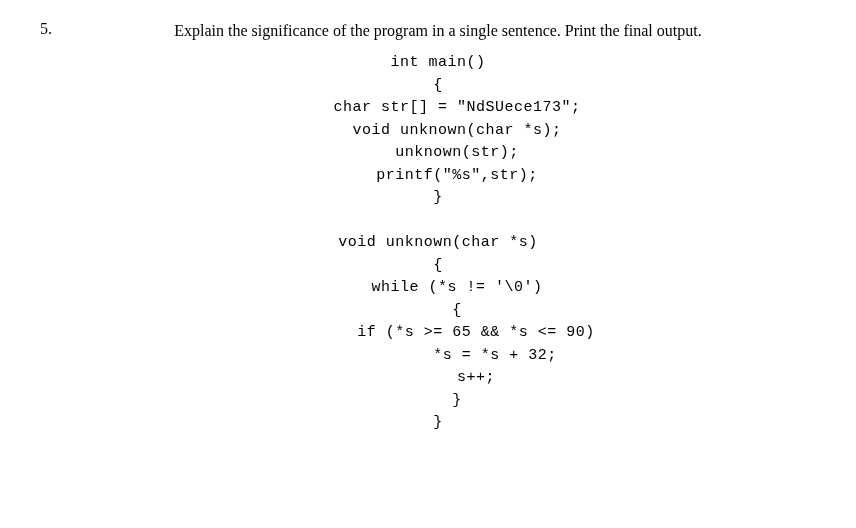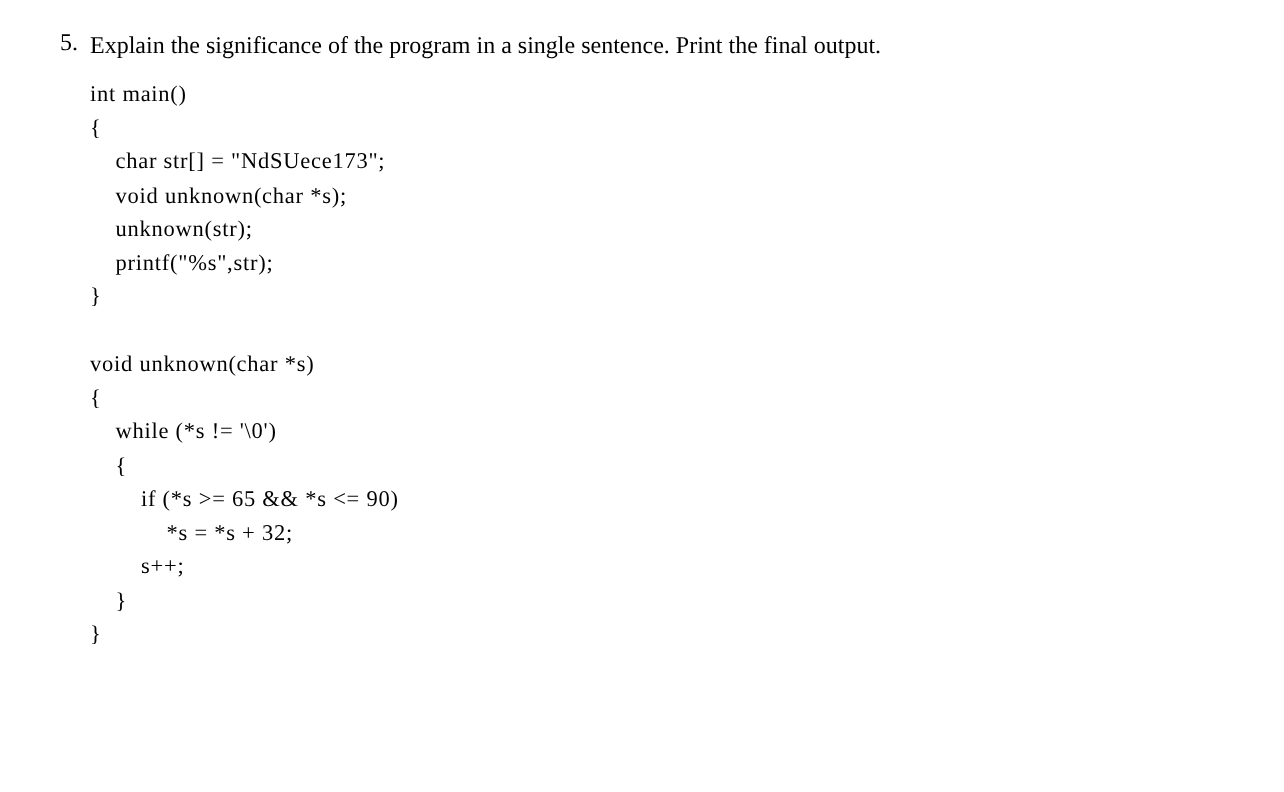--- a/index.html
+++ b/index.html
@@ -15,27 +15,28 @@
     .question-container {
       display: flex;
       align-items: flex-start;
     }
     .question-number {
       margin-right: 8px;
       flex-shrink: 0;
     }
     .question-content {
       flex: 1;
+      text-align: center;
     }
     .question-text {
       margin-bottom: 10px;
       line-height: 1.4;
     }
     .code-block {
-      font-family: Liberation Serif, serif;
+      font-family: Liberation Mono, monospace;
       font-size: 15px;
       white-space: pre;
       line-height: 1.5;
       letter-spacing: 0.5px;
     }
   </style>
 </head>
 <body>
 
 <div class="question-container">

